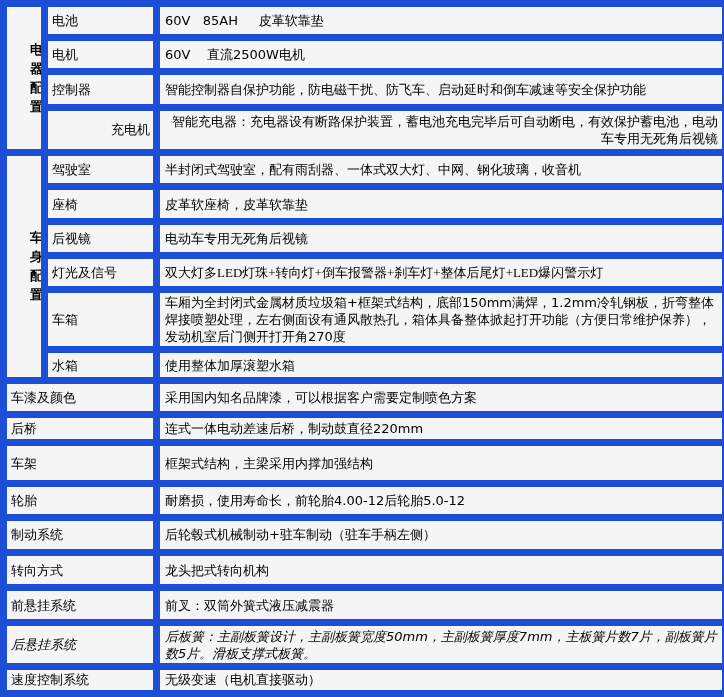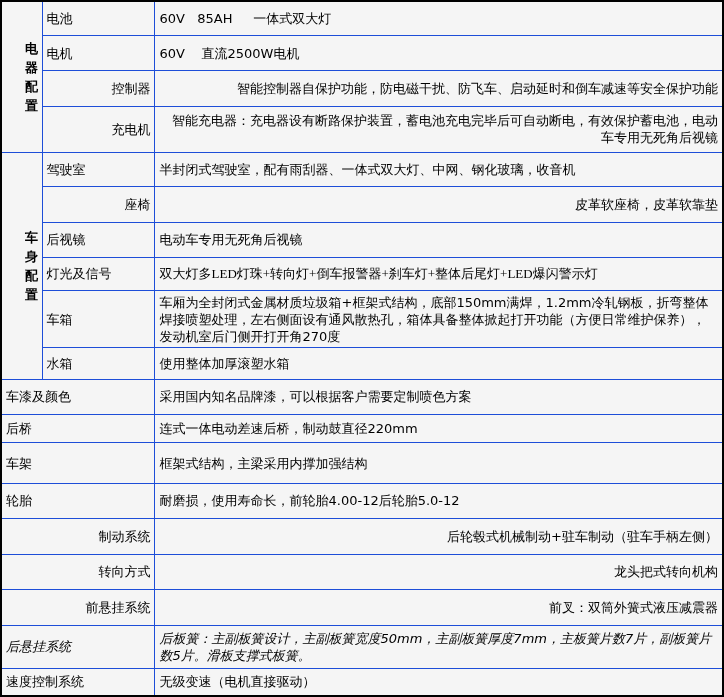--- a/index.html
+++ b/index.html
@@ -13,21 +13,21 @@
     height: 697px;
     border-collapse: collapse;
     table-layout: fixed;
     background: #f5f5f5;
     border: 2px solid #000000;
     color: #000000;
     font-size: 13px;
     line-height: 17px;
   }
   .spec-table td {
-    border: 1px solid #1d4ed8;
+    border: 7px solid #1d4ed8;
     vertical-align: middle;
     overflow: hidden;
   }
   .group-cell {
     font-weight: bold;
     text-align: center;
     padding: 0 23px;
     word-break: break-all;
     letter-spacing: 1px;
     line-height: 19px;
@@ -39,42 +39,42 @@
   .value-cell {
     padding: 1px 4px 1px 5px;
     white-space: pre-wrap;
     word-break: break-all;
   }
   
   .h27 { height: 27px; margin-top: 40px; }
   .h31 { height: 31px; }
   .h33 { height: 33px; font-family: Liberation Serif, serif; }
   .h34 { height: 34px; }
-  .h35 { height: 35px; text-align: right; }
+  .h35 { height: 35px; }
   .h36 { height: 28px; }
   .h40 { height: 40px; }
   .h42 { height: 42px; font-style: italic; }
   .h45 { height: 45px; text-align: right; }
   .h56 { height: 56px; }
 </style>
 </head>
 <body>
 
 <table class="spec-table">
   <colgroup>
     <col style="width:41px">
     <col style="width:112px">
     <col style="width:569px">
   </colgroup>
   <tbody>
 
     <tr class="h34">
       <td class="group-cell" rowspan="4">电器配置</td>
       <td class="label-cell">电池</td>
-      <td class="value-cell">60V   85AH     一体式双大灯</td>
+      <td class="value-cell">60V   85AH     皮革软靠垫</td>
     </tr>
     <tr class="h34">
       <td class="label-cell">电机</td>
       <td class="value-cell">60V    直流2500W电机</td>
     </tr>
     <tr class="h35">
       <td class="label-cell">控制器</td>
       <td class="value-cell">智能控制器自保护功能，防电磁干扰、防飞车、启动延时和倒车减速等安全保护功能</td>
     </tr>
     <tr class="h45">

